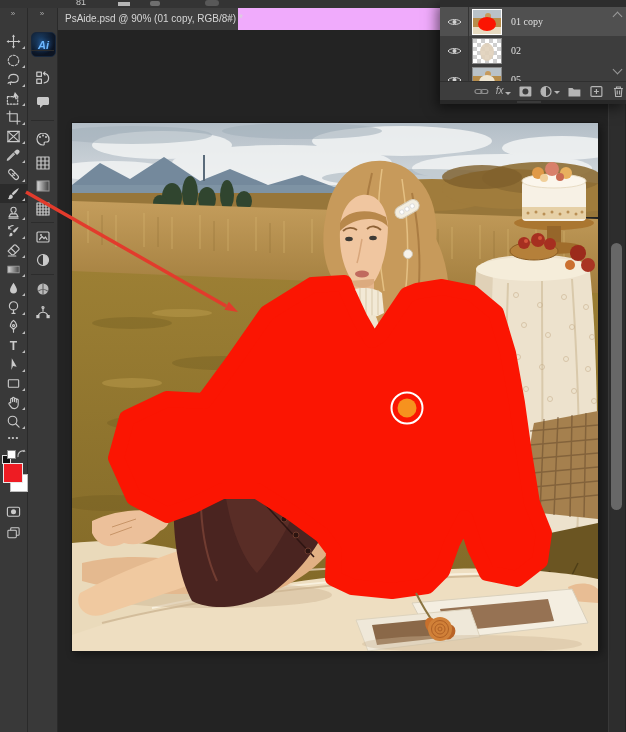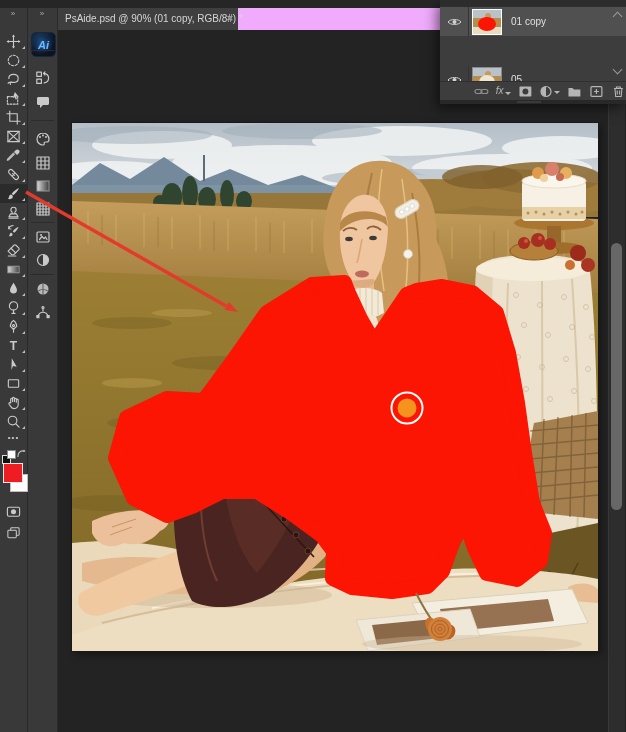--- a/index.html
+++ b/index.html
@@ -58,21 +58,21 @@
   .vscroll{position:absolute;right:1px;top:0;width:16px;height:702px;background:#2d2d2d;border-left:1px solid #383838;}
   .vthumb{position:absolute;left:2px;top:213px;width:11px;height:267px;background:#676767;border-radius:6px;}
 
   
   .overlay{left:0;top:0;width:626px;height:732px;z-index:30;pointer-events:none;}
 
   
   .layers-panel{left:440px;top:0;width:186px;height:104px;background:#3d3d3d;z-index:40;
       box-shadow:-3px 4px 12px rgba(0,0,0,.55);}
   .panel-top{position:absolute;left:0;top:0;width:100%;height:7px;background:#2d2d2d;border-bottom:1px solid #262626;}
-  .layer-row{position:absolute;left:0;width:100%;height:29px;display:flex;align-items:center;}
+  .layer-row{position:absolute;left:0;width:100%;height:29px;display:flex;align-items:center;font-family:Liberation Serif, serif;}
   .layer-row.selected{background:#505050;}
   .eye-cell{width:28px;display:flex;justify-content:center;border-right:1px solid #343434;height:100%;align-items:center;}
   .thumb{width:28px;height:24px;margin-left:3px;border:1px solid #8a8a8a;box-sizing:content-box;overflow:hidden;position:relative;}
   .thumb.sel{border:1px solid #ffffff;}
   .thumb.checker{background:
      repeating-conic-gradient(#ffffff 0% 25%, #cfcfcf 0% 50%) 0 0/8px 8px;}
   .thumb svg{display:block;}
   .layer-label{margin-left:9px;font-size:10px;color:#e0e0e0;}
   .lp-footer{position:absolute;left:0;top:81px;width:100%;height:19px;background:#3d3d3d;border-top:1px solid #2f2f2f;
       display:flex;align-items:center;gap:7px;padding-left:34px;box-sizing:border-box;}
@@ -84,20 +84,26 @@
   .panel-notch{position:absolute;left:77px;top:101px;width:24px;height:2px;background:#3a3a3a;}
   .sc{position:absolute;width:6px;height:6px;border-left:1.5px solid #9a9a9a;border-top:1.5px solid #9a9a9a;}
   .sc-up{right:5px;top:13px;transform:rotate(45deg);}
   .sc-down{right:5px;top:66px;transform:rotate(-135deg);}
 </style>
 </head>
 <body>
 
 <div class="app">
 
+  <div class="abs options-sliver">
+    <span class="opt-size">81</span>
+    <span class="opt-mark1"></span>
+    <span class="opt-mark2"></span>
+    <span class="opt-mark3"></span>
+  </div>
 
   <div class="abs tools-col">
     <div class="col-chevrons">»</div>
 
     <div class="tool fly" style="top:24px" title="Move Tool">
       <svg viewBox="0 0 16 16">
           <path class="ti" d="M8 2v12M2 8h12"></path>
           <path class="tif" d="M8 0.5L6.3 3h3.4zM8 15.5L6.3 13h3.4zM0.5 8L3 6.3v3.4zM15.5 8L13 6.3v3.4z"></path>
         </svg>
     </div>
@@ -631,20 +637,34 @@
             <rect width="28" height="8" fill="#b9c2c8"></rect>
             <rect y="8" width="28" height="9" fill="#b78d4b"></rect>
             <rect y="17" width="28" height="7" fill="#e8dcc2"></rect>
             <circle cx="15" cy="6" r="3" fill="#c79a5b"></circle>
             <ellipse cx="14" cy="14" rx="9" ry="7" fill="#fb1502"></ellipse>
           </svg>
       </div>
       <div class="layer-label">01 copy</div>
     </div>
 
+    <div class="layer-row" style="top:36px">
+      <div class="eye-cell">
+        <svg width="15" height="10" viewBox="0 0 15 10">
+            <path d="M1 5C3.4 1.7 11.6 1.7 14 5 11.6 8.3 3.4 8.3 1 5z" stroke="#d2d2d2" fill="none"></path>
+            <circle cx="7.5" cy="5" r="2" fill="#d2d2d2"></circle>
+          </svg>
+      </div>
+      <div class="thumb checker">
+        <svg width="28" height="24" viewBox="0 0 28 24">
+            <ellipse cx="14" cy="13" rx="7" ry="9" fill="#e0d0ba" opacity="0.9"></ellipse>
+          </svg>
+      </div>
+      <div class="layer-label">02</div>
+    </div>
 
     <div class="layer-row" style="top:65px">
       <div class="eye-cell">
         <svg width="15" height="10" viewBox="0 0 15 10">
             <path d="M1 5C3.4 1.7 11.6 1.7 14 5 11.6 8.3 3.4 8.3 1 5z" stroke="#d2d2d2" fill="none"></path>
             <circle cx="7.5" cy="5" r="2" fill="#d2d2d2"></circle>
           </svg>
       </div>
       <div class="thumb">
         <svg width="28" height="24" viewBox="0 0 28 24">

